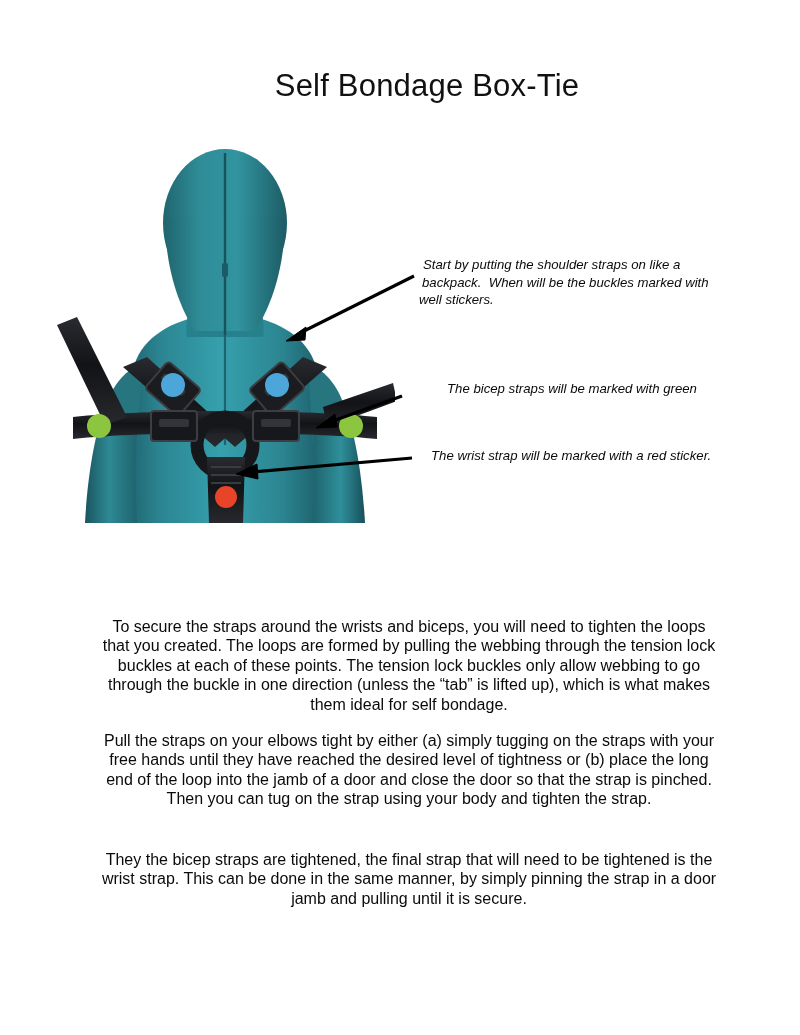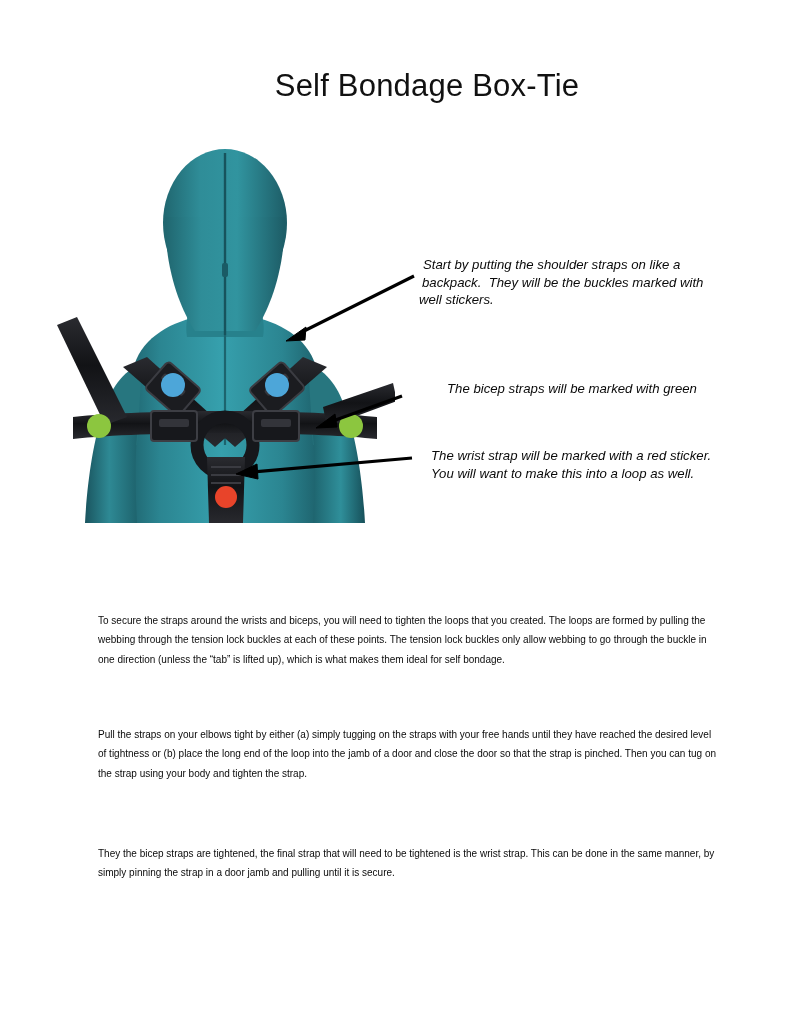--- a/index.html
+++ b/index.html
@@ -65,24 +65,24 @@
     width: 800px;
     height: 1035px;
     pointer-events: none;
   }
 
   
   .body-par {
     position: absolute;
     left: 98px;
     width: 622px;
-    font-size: 10px;
+    font-size: 16px;
     line-height: 19.4px;
     color: #0a0a0a;
-    text-align: left;
+    text-align: center;
   }
   .par-1 { top: 601px; }
   .par-2 { top: 715px; }
   .par-3 { top: 834px; }
 </style>
 </head>
 <body>
 
 <div class="doc-title">Self Bondage Box-Tie</div>
 
@@ -206,30 +206,29 @@
 
     <g>
       <line x1="412" y1="458" x2="252" y2="472" stroke-width="3.2"></line>
       <polygon points="236,474 257,464 258,479"></polygon>
     </g>
   </g>
 </svg>
 
 <div class="anno anno-1">
   <span>Start by putting the shoulder straps on like a</span>
-  <span>backpack.  They will be the buckles marked with</span>
+  <span>backpack.  When will be the buckles marked with</span>
   <span>well stickers.</span>
 </div>
 
 <div class="anno anno-2">
   <span>The bicep straps will be marked with green</span>
 </div>
 
 <div class="anno anno-3">
   <span>The wrist strap will be marked with a red sticker.</span>
-  <span>You will want to make this into a loop as well.</span>
 </div>
 
 <p class="body-par par-1">To secure the straps around the wrists and biceps, you will need to tighten the loops that you created.  The loops are formed by pulling the webbing through the tension lock buckles at each of these points.  The tension lock buckles only allow webbing to go through the buckle in one direction (unless the “tab” is lifted up), which is what makes them ideal for self bondage.</p>
 
 <p class="body-par par-2">Pull the straps on your elbows tight by either (a) simply tugging on the straps with your free hands until they have reached the desired level of tightness or (b) place the long end of the loop into the jamb of a door and close the door so that the strap is pinched.  Then you can tug on the strap using your body and tighten the strap.</p>
 
 <p class="body-par par-3">They the bicep straps are tightened, the final strap that will need to be tightened is the wrist strap.  This can be done in the same manner, by simply pinning the strap in a door jamb and pulling until it is secure.</p>
 
 </body></html>

